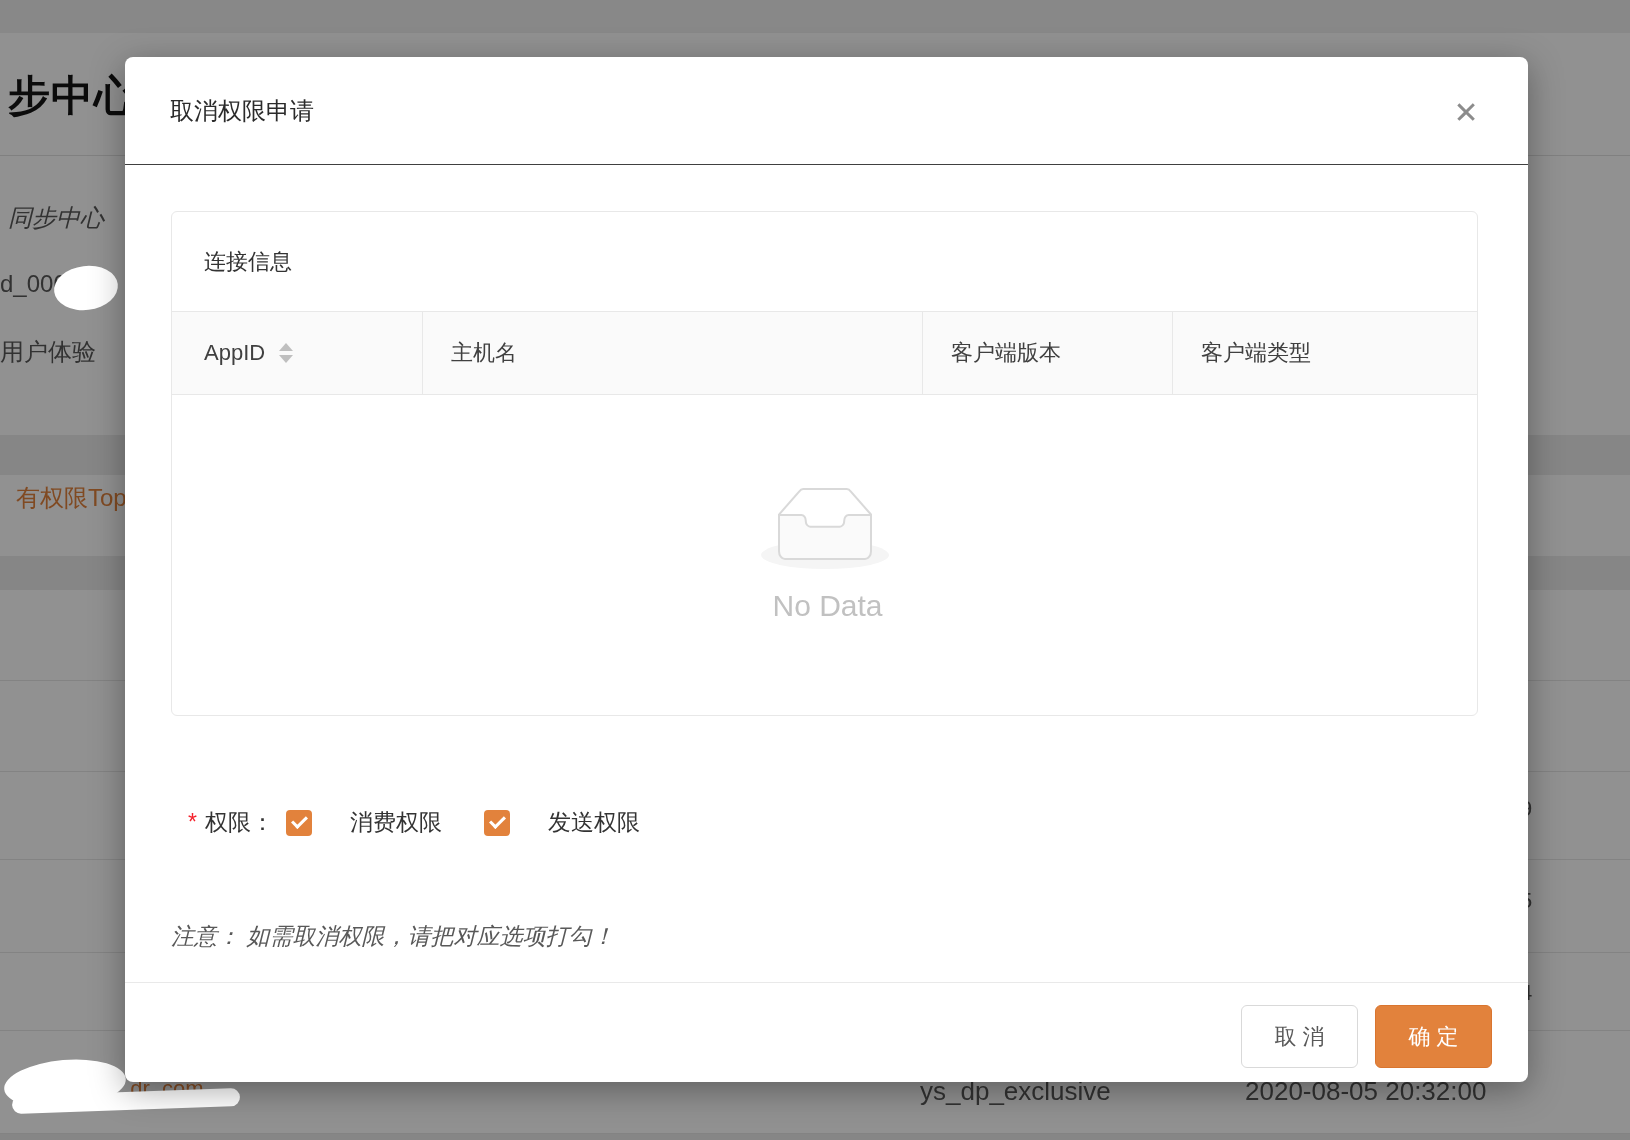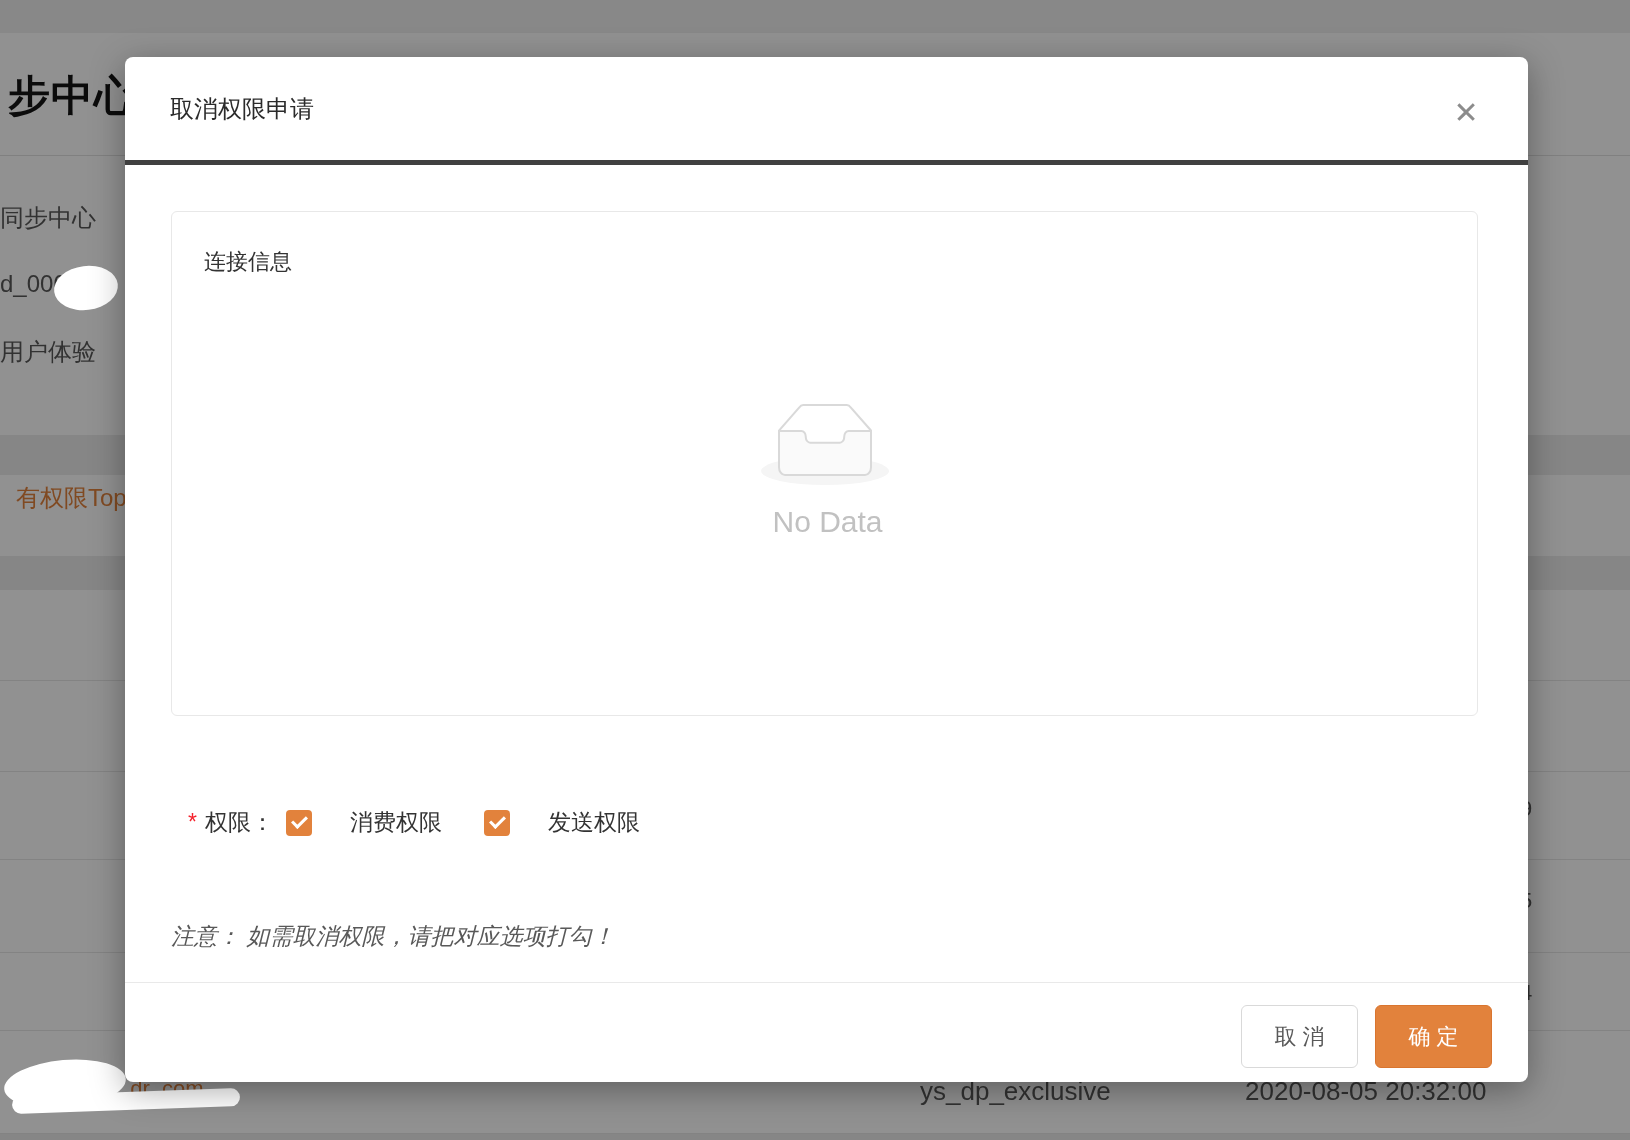--- a/index.html
+++ b/index.html
@@ -22,21 +22,21 @@
 
   
   .blob{position:absolute;background:#fff;z-index:15;}
   .blob-1{left:54px;top:266px;width:64px;height:44px;border-radius:50%;transform:rotate(-7deg);}
   .blob-2a{left:4px;top:1060px;width:122px;height:48px;border-radius:50%;transform:rotate(-5deg);}
   .blob-2b{left:12px;top:1092px;width:228px;height:18px;border-radius:10px;transform:rotate(-2deg);}
 
   
   .modal{position:absolute;left:125px;top:57px;width:1403px;height:1025px;background:#fff;
          border-radius:8px;box-shadow:0 8px 34px rgba(0,0,0,0.35);z-index:20;}
-  .modal-header{position:absolute;left:0;top:0;width:100%;height:108px;border-bottom:5px solid #404040;
+  .modal-header{position:absolute;left:0;top:0;width:100%;height:108px;border-bottom:1px solid #404040;
                 display:flex;align-items:center;padding-left:45px;}
   .modal-title{font-size:24px;color:#2b2b2b;}
   .modal-close{position:absolute;right:40px;top:34px;width:44px;height:44px;border:none;background:none;
                font-size:30px;color:#8c8c8c;cursor:pointer;line-height:44px;text-align:center;padding:0;}
 
   .conn-box{position:absolute;left:46px;top:154px;width:1307px;height:505px;
             border:1px solid #e8e8e8;border-radius:6px;background:#fff;}
   .conn-title{height:99px;display:flex;align-items:center;padding-left:32px;font-size:22px;color:#333;}
   .thead{display:flex;height:84px;background:#fafafa;border-top:1px solid #e8e8e8;border-bottom:1px solid #e8e8e8;}
   .th{display:flex;align-items:center;padding-left:28px;font-size:22px;color:#404040;border-right:1px solid #e8e8e8;}
@@ -73,21 +73,21 @@
 </head>
 <body>
 
 <div class="screen">
 
   <div class="page">
     <div class="topbar"></div>
     <div class="bg-heading">步中心</div>
     <div class="hline" style="top:155px;"></div>
 
-    <div class="bg-label" style="left:0;top:202px;">同步中心</div>
+    <div class="bg-label" style="left:8px;top:202px;font-style:italic;">同步中心</div>
     <div class="bg-label" style="left:0;top:270px;">d_000</div>
     <div class="bg-label" style="left:0;top:336px;">用户体验</div>
 
     <div class="bg-band" style="top:435px;height:40px;"></div>
     <div class="bg-orange" style="left:16px;top:482px;">有权限Top</div>
     <div class="bg-band" style="top:556px;height:34px;"></div>
 
     <div class="hline" style="top:680px;background:#e6e6e6;"></div>
     <div class="hline" style="top:771px;background:#e6e6e6;"></div>
     <div class="hline" style="top:859px;background:#e6e6e6;"></div>
@@ -114,20 +114,38 @@
   <div class="modal">
 
     <div class="modal-header">
       <span class="modal-title">取消权限申请</span>
     </div>
     <button class="modal-close">✕</button>
 
     <div class="conn-box">
       <div class="conn-title">连接信息</div>
 
+      <div class="thead">
+        <div class="th th-appid">
+          <span>AppID</span>
+          <span class="sorter">
+            <span class="caret-up"></span>
+            <span class="caret-down"></span>
+          </span>
+        </div>
+        <div class="th th-host">
+          <span>主机名</span>
+        </div>
+        <div class="th th-ver">
+          <span>客户端版本</span>
+        </div>
+        <div class="th th-type">
+          <span>客户端类型</span>
+        </div>
+      </div>
 
       <div class="tbody-empty">
         <svg class="empty-icon" viewBox="0 0 64 41" xmlns="http://www.w3.org/2000/svg">
           <g transform="translate(0 1)" fill="none" fill-rule="evenodd">
             <ellipse fill="#f5f5f5" cx="32" cy="33" rx="32" ry="7"></ellipse>
             <g stroke="#d9d9d9">
               <path d="M55 12.76L44.854 1.258C44.367.474 43.656 0 42.907 0H21.093c-.749 0-1.46.474-1.947 1.257L9 12.761V22h46v-9.24z"></path>
               <path d="M41.613 15.931c0-1.605.994-2.93 2.227-2.931H55v18.137C55 33.26 53.68 35 52.05 35h-40.1C10.32 35 9 33.259 9 31.137V13h11.16c1.233 0 2.227 1.323 2.227 2.928v.022c0 1.605 1.005 2.901 2.237 2.901h14.752c1.232 0 2.237-1.308 2.237-2.913v-.007z" fill="#fafafa"></path>
             </g>
           </g>

